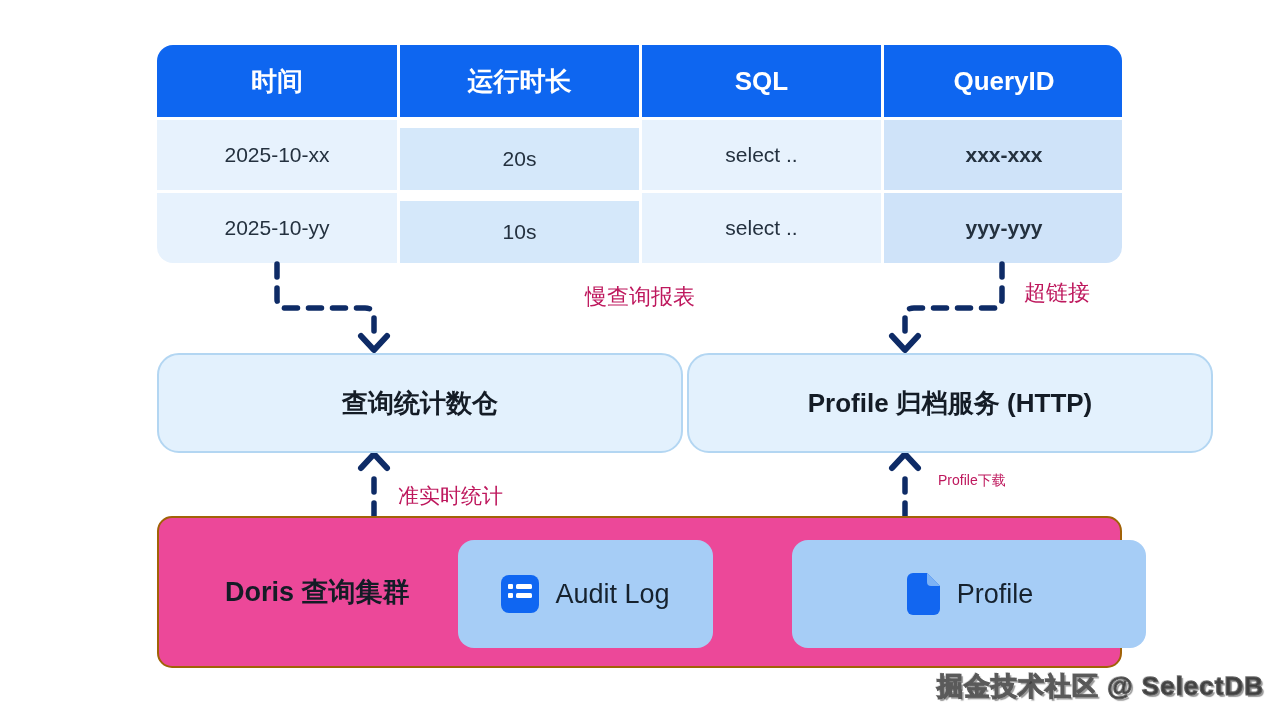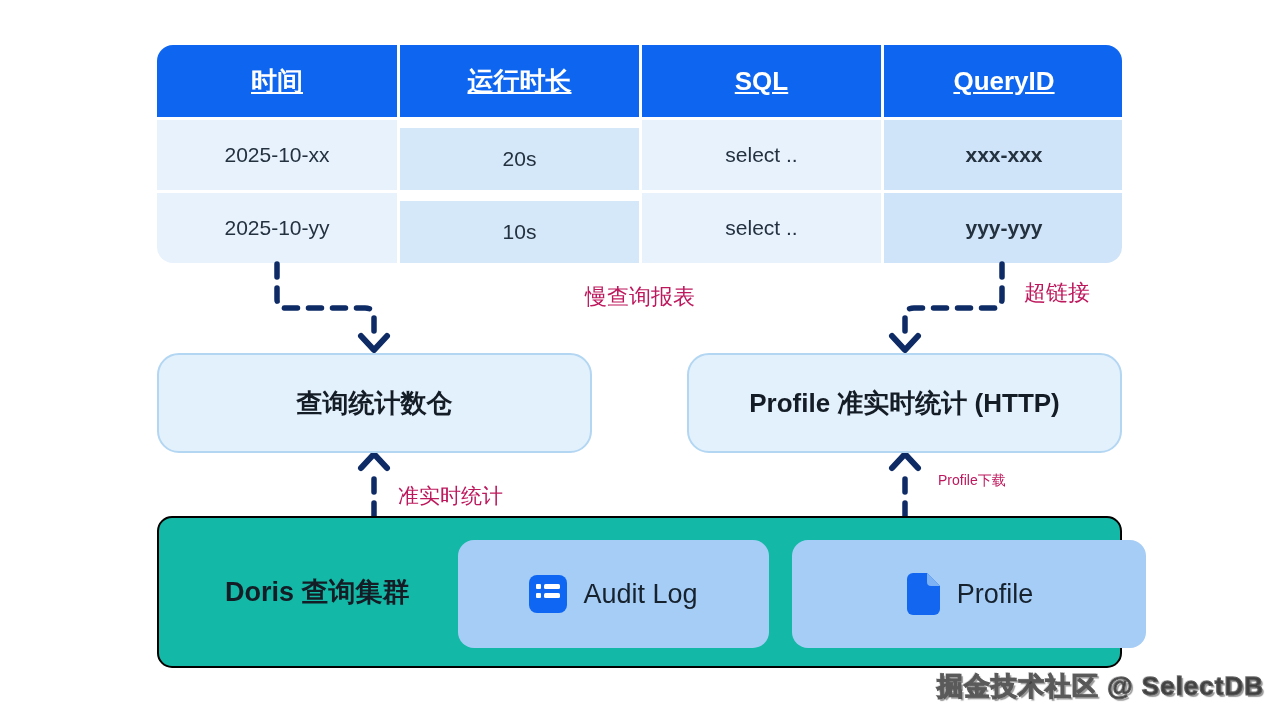--- a/index.html
+++ b/index.html
@@ -8,60 +8,60 @@
     font-family:"Liberation Sans","DejaVu Sans",sans-serif;
   }
   
   .qtable{
     position:absolute;left:157px;top:45px;width:965px;height:218px;
     display:grid;grid-template-columns:240px 239px 239px 240px;grid-template-rows:72px 70px 70px;
     gap:3px;background:#ffffff;border-radius:16px;overflow:hidden;
   }
   .th{
     background:#0e66f0;color:#ffffff;font-size:26px;font-weight:bold;
-    display:flex;align-items:center;justify-content:center;text-decoration:underline;
+    display:flex;align-items:center;justify-content:center;
   }
   .td{
     font-size:21px;color:#24313f;display:flex;align-items:center;justify-content:center;
   }
   .td.c-light{background:#e7f2fd;}
   .td.c-dark{background:#d5e8fa;margin-top:8px;}
   .td.c-darker{background:#cfe3f9;font-weight:bold;}
   
   .arrows{position:absolute;left:0;top:0;width:1280px;height:720px;pointer-events:none;}
   .dashline{fill:none;stroke:#0e2b66;stroke-width:5.5;stroke-linecap:round;stroke-linejoin:round;stroke-dasharray:13 11;}
   .ahead{fill:none;stroke:#0e2b66;stroke-width:6;stroke-linecap:round;stroke-linejoin:round;}
   
   .flabel{position:absolute;font-size:22px;font-weight:500;color:#be185d;white-space:nowrap;}
   .lbl-report{left:585px;top:282px;}
   .lbl-hyperlink{left:1024px;top:278px;}
   .lbl-nrt{left:398px;top:473px;font-size:21px;margin-top:9px;}
   .lbl-pdl{left:938px;top:472px;font-size:14px;}
   
   .midbox{
-    position:absolute;top:353px;width:435px;height:100px;box-sizing:border-box;
+    position:absolute;top:353px;width:526px;height:100px;box-sizing:border-box;
     background:#e3f1fd;border:2px solid #b3d6f2;border-radius:22px;
     display:flex;align-items:center;justify-content:center;
     font-size:26px;font-weight:bold;color:#141c26;
   }
   .box-warehouse{left:157px;}
   .box-archive{left:687px;}
   .bottombox{
     position:absolute;left:157px;top:516px;width:965px;height:152px;box-sizing:border-box;
-    background:#14b8a6;border:2px solid #000000;border-radius:15px;
+    background:#ec4899;border:2px solid #a16207;border-radius:15px;
   }
   .doris-title{
     position:absolute;left:66px;top:0;height:100%;display:flex;align-items:center;
     font-size:27px;font-weight:bold;color:#141c26;
   }
   .card{
     position:absolute;top:22px;height:108px;background:#a6cdf6;border-radius:16px;
     display:flex;align-items:center;justify-content:center;gap:16px;
   }
-  .card-audit{left:299px;width:311px;}
+  .card-audit{left:299px;width:255px;}
   .card-profile{left:633px;width:354px;}
   .card-label{font-size:27px;font-weight:500;color:#16222e;}
   .icon-wrap{display:flex;align-items:center;justify-content:center;}
   
   .watermark{
     position:absolute;right:16px;bottom:16px;font-size:26px;font-weight:bold;
     color:#404040;-webkit-text-stroke:1px #5a5a5a;
     text-shadow:2px 2px 1px rgba(70,70,70,0.55), -1px -1px 0 rgba(160,160,160,0.5);
     letter-spacing:1px;white-space:nowrap;
   }
@@ -102,21 +102,21 @@
     <path class="dashline" d="M905 516 L905 470"></path>
     <path class="ahead" d="M892 468 L905 454 L918 468"></path>
   </svg>
 
   <div class="flabel lbl-report">慢查询报表</div>
   <div class="flabel lbl-hyperlink">超链接</div>
   <div class="flabel lbl-nrt">准实时统计</div>
   <div class="flabel lbl-pdl">Profile下载</div>
 
   <div class="midbox box-warehouse">查询统计数仓</div>
-  <div class="midbox box-archive">Profile 准实时统计 (HTTP)</div>
+  <div class="midbox box-archive">Profile 归档服务 (HTTP)</div>
 
   <div class="bottombox">
     <div class="doris-title">Doris 查询集群</div>
 
     <div class="card card-audit">
       <span class="icon-wrap">
         <svg width="38" height="38" viewBox="0 0 38 38">
           <rect x="0" y="0" width="38" height="38" rx="8" fill="#0f66f2"></rect>
           <rect x="7" y="9" width="5" height="5" rx="1" fill="#ffffff"></rect>
           <rect x="15" y="9" width="16" height="5" rx="1.5" fill="#ffffff"></rect>

